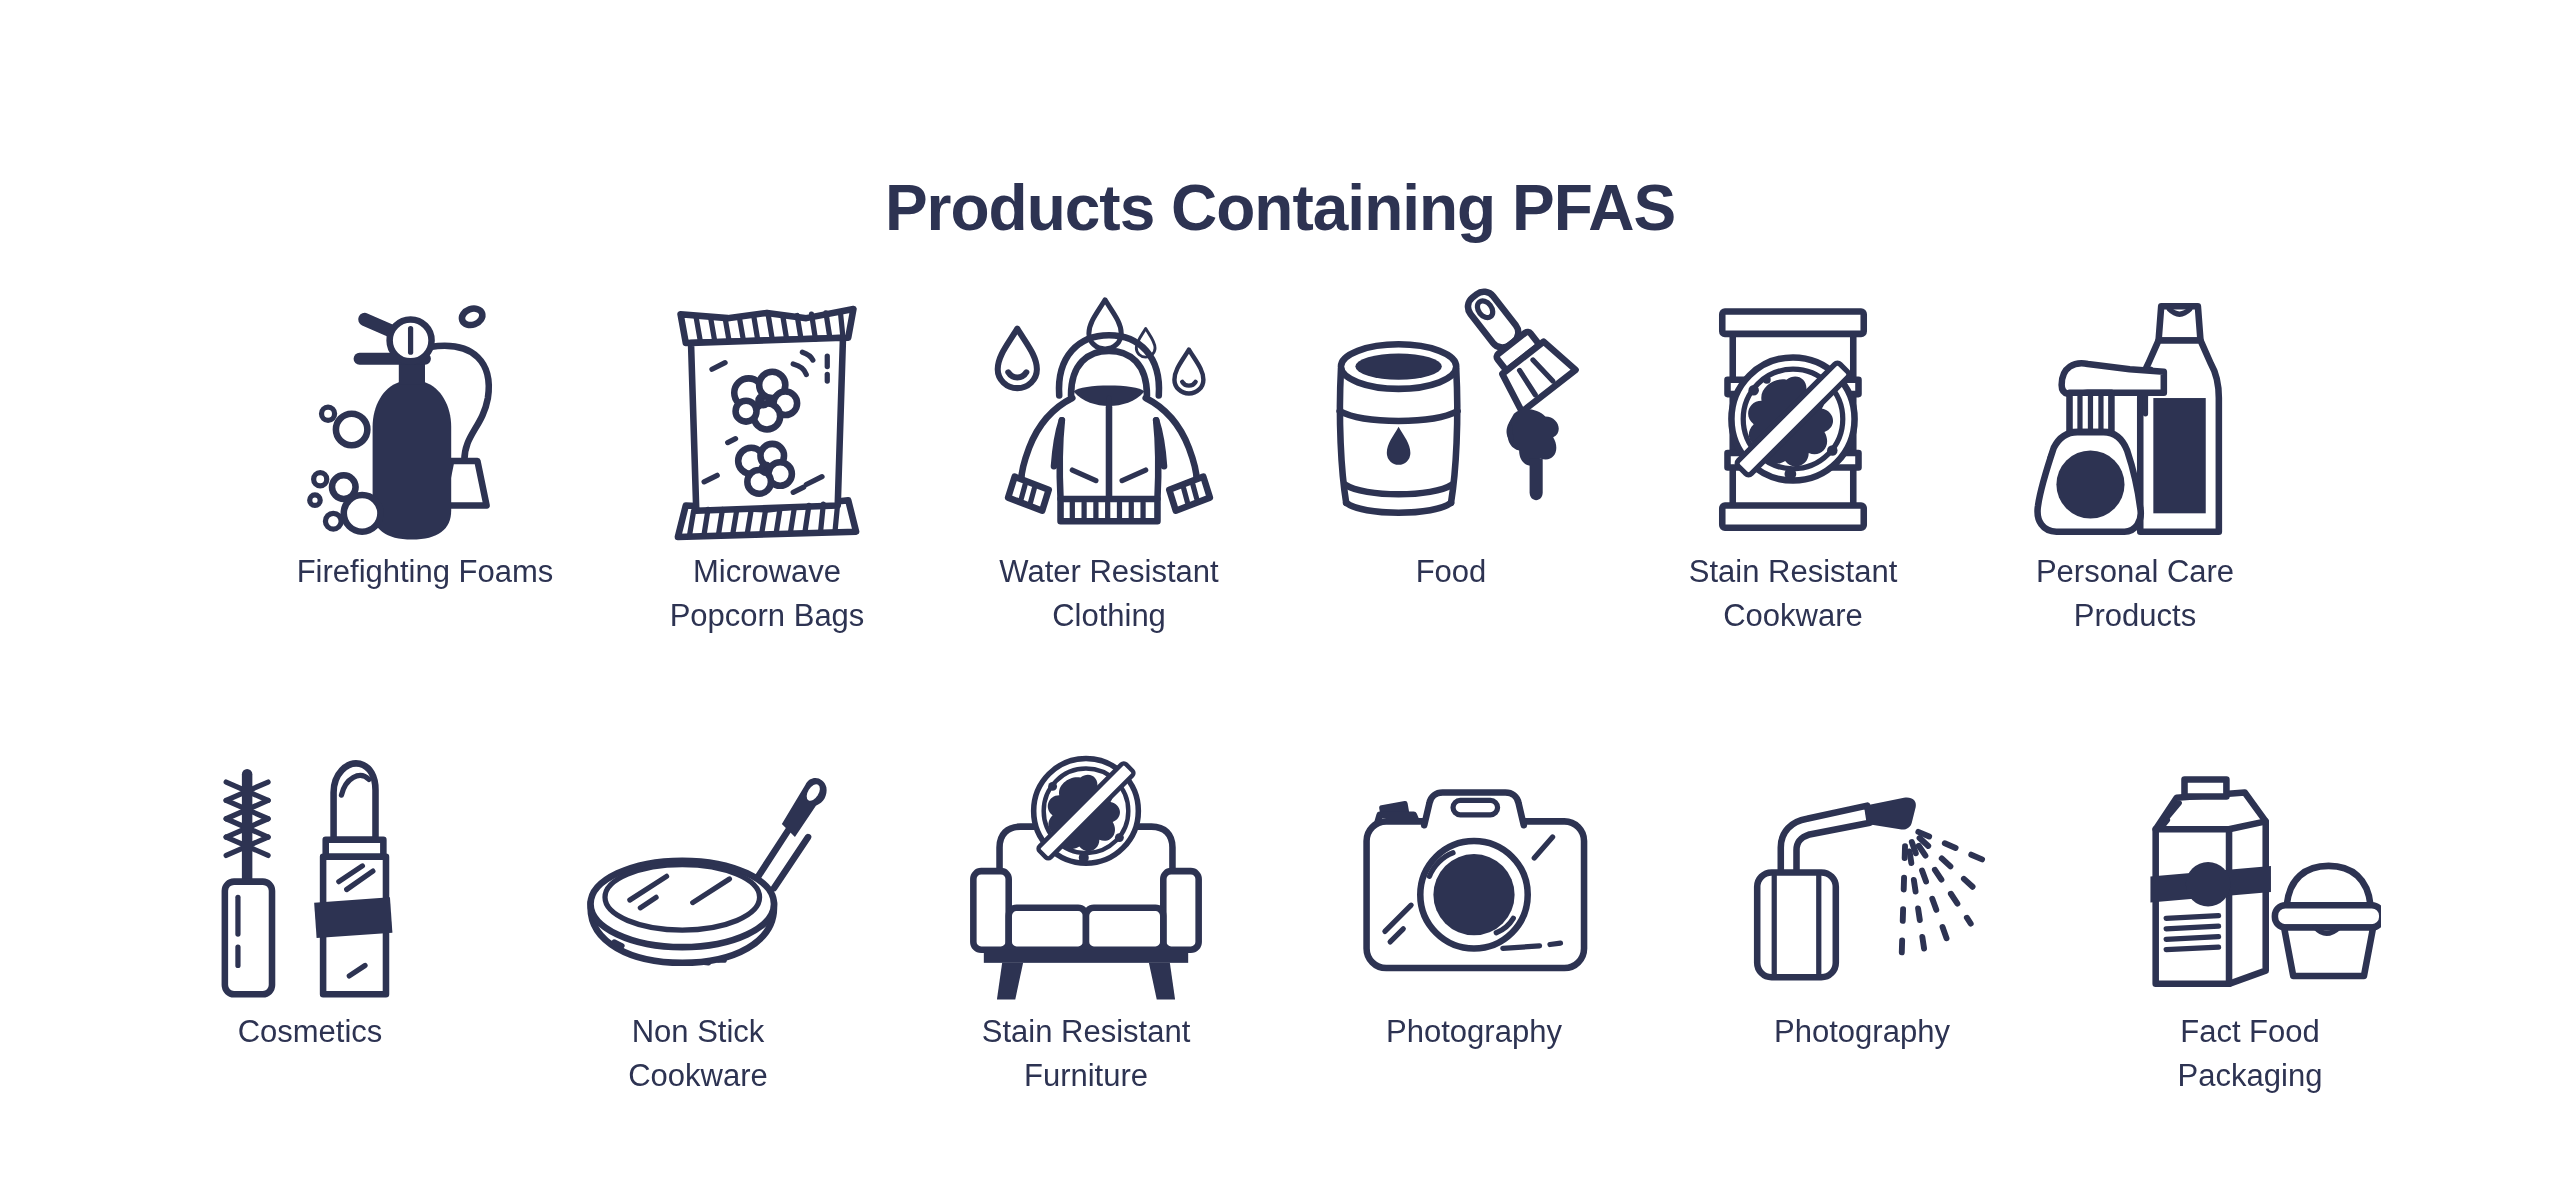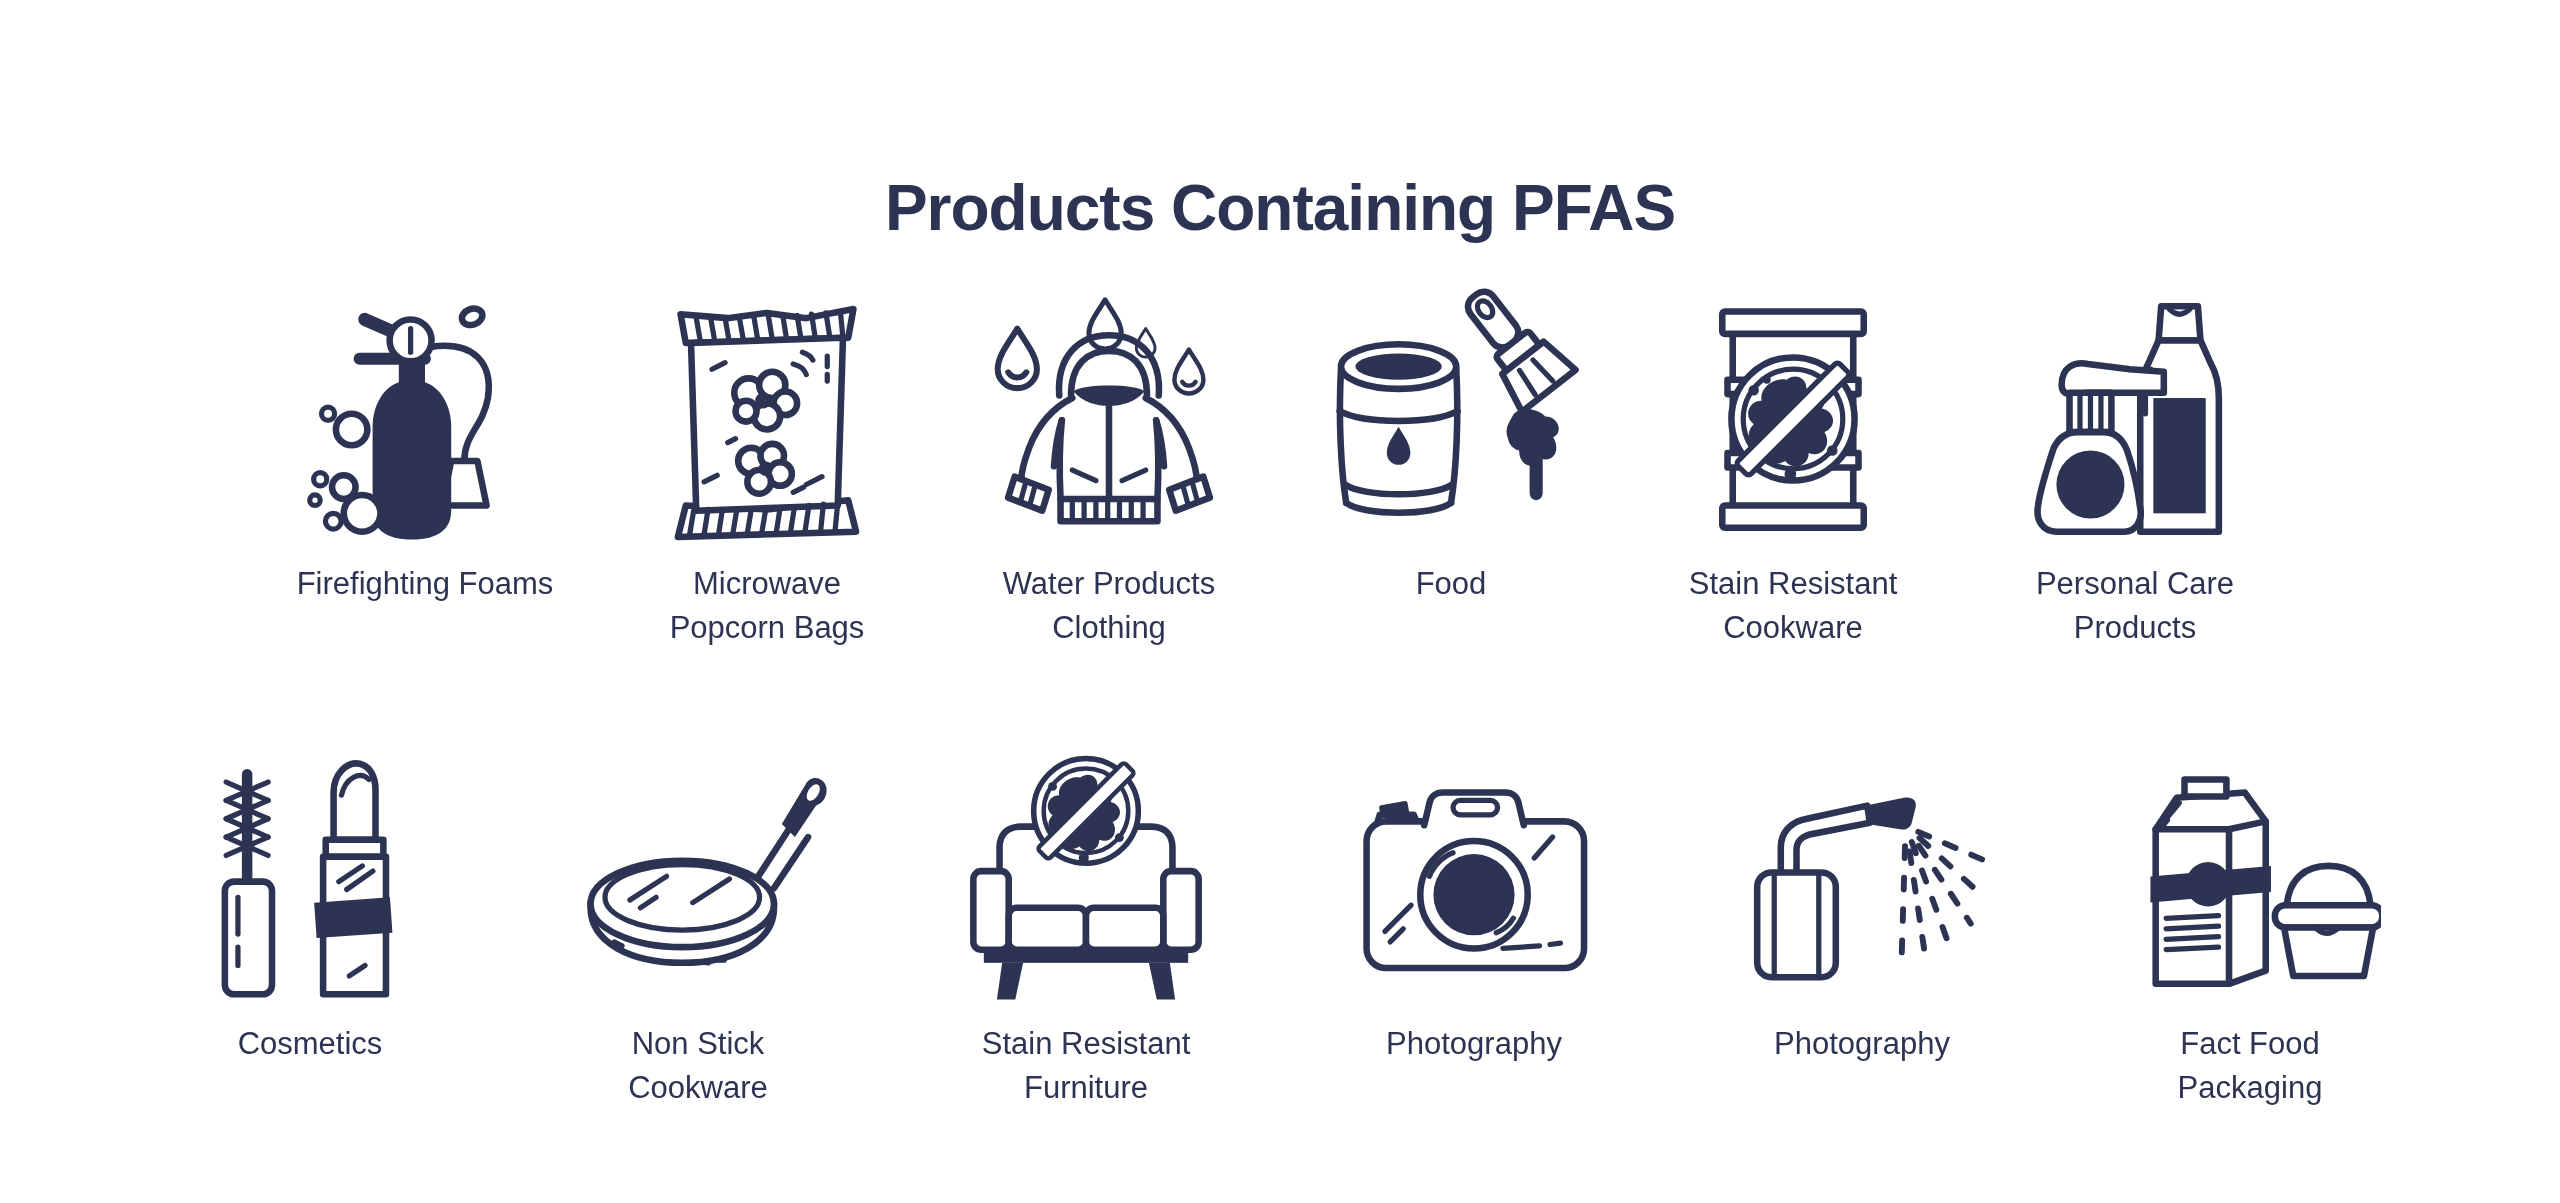--- a/index.html
+++ b/index.html
@@ -27,21 +27,21 @@
   .cell{
     width:342px;
     display:flex;flex-direction:column;align-items:center;
   }
   .icon-box{
     width:262px;height:262px;
     display:flex;align-items:center;justify-content:center;
   }
   .icon-box svg{width:262px;height:262px;display:block;}
   .item-label{
-    margin-top:12px;
+    margin-top:0;
     max-width:262px;
     text-align:center;
     font-size:31px;font-weight:500;
     line-height:1.42;
     color:#2d3352;
   }
   svg *{vector-effect:none;}
   .st{fill:none;stroke:#2d3352;stroke-width:5;stroke-linecap:round;stroke-linejoin:round;}
   .st4{fill:none;stroke:#2d3352;stroke-width:4;stroke-linecap:round;stroke-linejoin:round;}
   .fw{fill:#ffffff;stroke:#2d3352;stroke-width:5;stroke-linecap:round;stroke-linejoin:round;}
@@ -180,21 +180,21 @@
           <line x1="108" y1="164" x2="108" y2="175"></line>
             <line x1="117" y1="164" x2="117" y2="175"></line>
           <line x1="126" y1="164" x2="126" y2="175"></line>
         </g>
         <line class="st" x1="100" y1="91" x2="100" y2="161"></line>
         <line class="st4" x1="100" y1="84" x2="100" y2="91"></line>
         <line class="st4" x1="72" y1="139" x2="90" y2="147"></line>
         <line class="st4" x1="110" y1="147" x2="128" y2="139"></line>
       </svg>
     </div>
-    <div class="item-label">Water Products Clothing</div>
+    <div class="item-label">Water Resistant Clothing</div>
   </div>
 
   <div class="cell">
     <div class="icon-box">
       <svg viewBox="0 0 200 200">
         <g transform="translate(118,6) rotate(-38)">
           <rect class="fw" x="-11" y="0" width="22" height="46" rx="9"></rect>
           <ellipse class="st4" cx="0" cy="13" rx="5" ry="7"></ellipse>
           <rect class="fw" x="-16" y="46" width="32" height="14" rx="3"></rect>
           <path class="fw" d="M-20,60 L20,60 L26,92 L-26,92 Z"></path>

